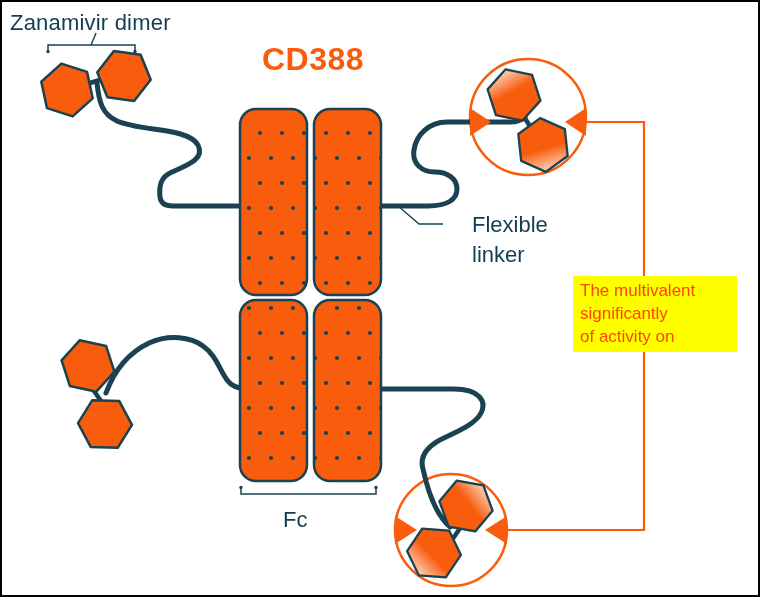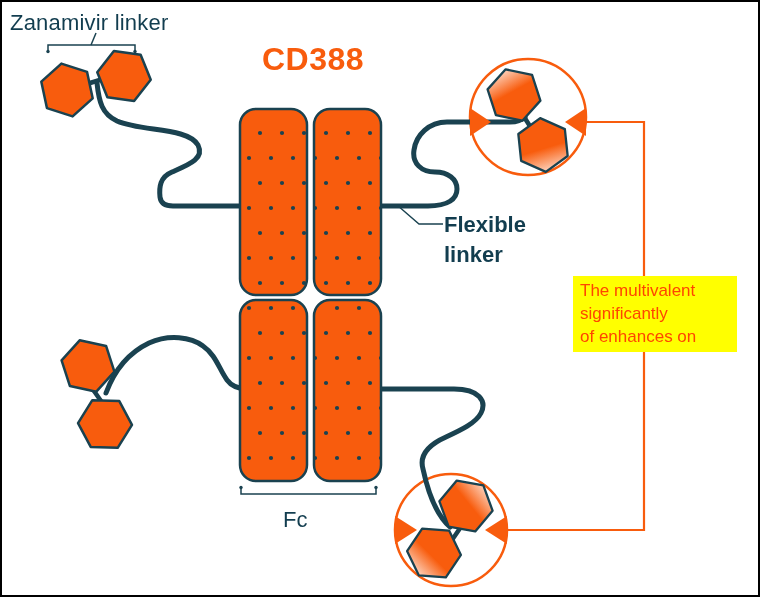--- a/index.html
+++ b/index.html
@@ -13,21 +13,21 @@
   }
   html,body{margin:0;padding:0;background:#e8e8e8;font-family:"Liberation Sans",sans-serif;}
   .frame{
     position:relative;width:760px;height:597px;box-sizing:border-box;
     background:var(--background);border:2px solid var(--frame-border);overflow:hidden;
   }
   .frame svg{position:absolute;left:0;top:0;}
   .lbl{position:absolute;color:var(--text-navy);}
   .lbl-dimer{left:8px;top:8px;font-size:22px;font-weight:500;letter-spacing:.2px;}
   .lbl-title{left:260px;top:39px;font-size:32px;font-weight:800;color:var(--orange);letter-spacing:.5px;}
-  .lbl-flex{left:442px;top:208px;font-size:22px;font-weight:700;width:100px;line-height:30px;}
+  .lbl-flex{left:470px;top:208px;font-size:22px;font-weight:400;width:100px;line-height:30px;}
   .lbl-fc{left:281px;top:505px;font-size:22px;font-weight:500;width:52px;text-align:left;}
   .note{
     position:absolute;left:571px;top:274px;width:164px;box-sizing:border-box;
     background:var(--yellow);color:var(--note-text);
     font-size:17px;line-height:22.8px;font-weight:500;padding:4px 2px 4px 7px;
   }
   .note div{white-space:nowrap;}
   .calloutCircle{fill:#ffffff;stroke:var(--orange);stroke-width:2.5;}
   .linker{fill:none;stroke:var(--navy);stroke-width:5;stroke-linecap:round;stroke-linejoin:round;}
   .stub{fill:none;stroke:var(--navy);stroke-width:4.5;stroke-linecap:round;}
@@ -129,24 +129,24 @@
 
     <g>
       <path class="bracket" d="M239 486 L239 492 L374 492 L374 486"></path>
       <circle class="bdot" cx="239" cy="485.5" r="1.7"></circle>
       <circle class="bdot" cx="374" cy="485.5" r="1.7"></circle>
     </g>
 
     <path class="pointer" d="M395 203 L417 222 L441 222"></path>
   </svg>
 
-  <div class="lbl lbl-dimer">Zanamivir linker</div>
+  <div class="lbl lbl-dimer">Zanamivir dimer</div>
   <div class="lbl lbl-title">CD388</div>
   <div class="lbl lbl-flex">Flexible linker</div>
   <div class="lbl lbl-fc">Fc</div>
 
   <div class="note">
     <div>The multivalent</div>
     <div>significantly</div>
-    <div>of enhances on</div>
+    <div>of activity on</div>
   </div>
 
 </div>
 
 </body></html>

